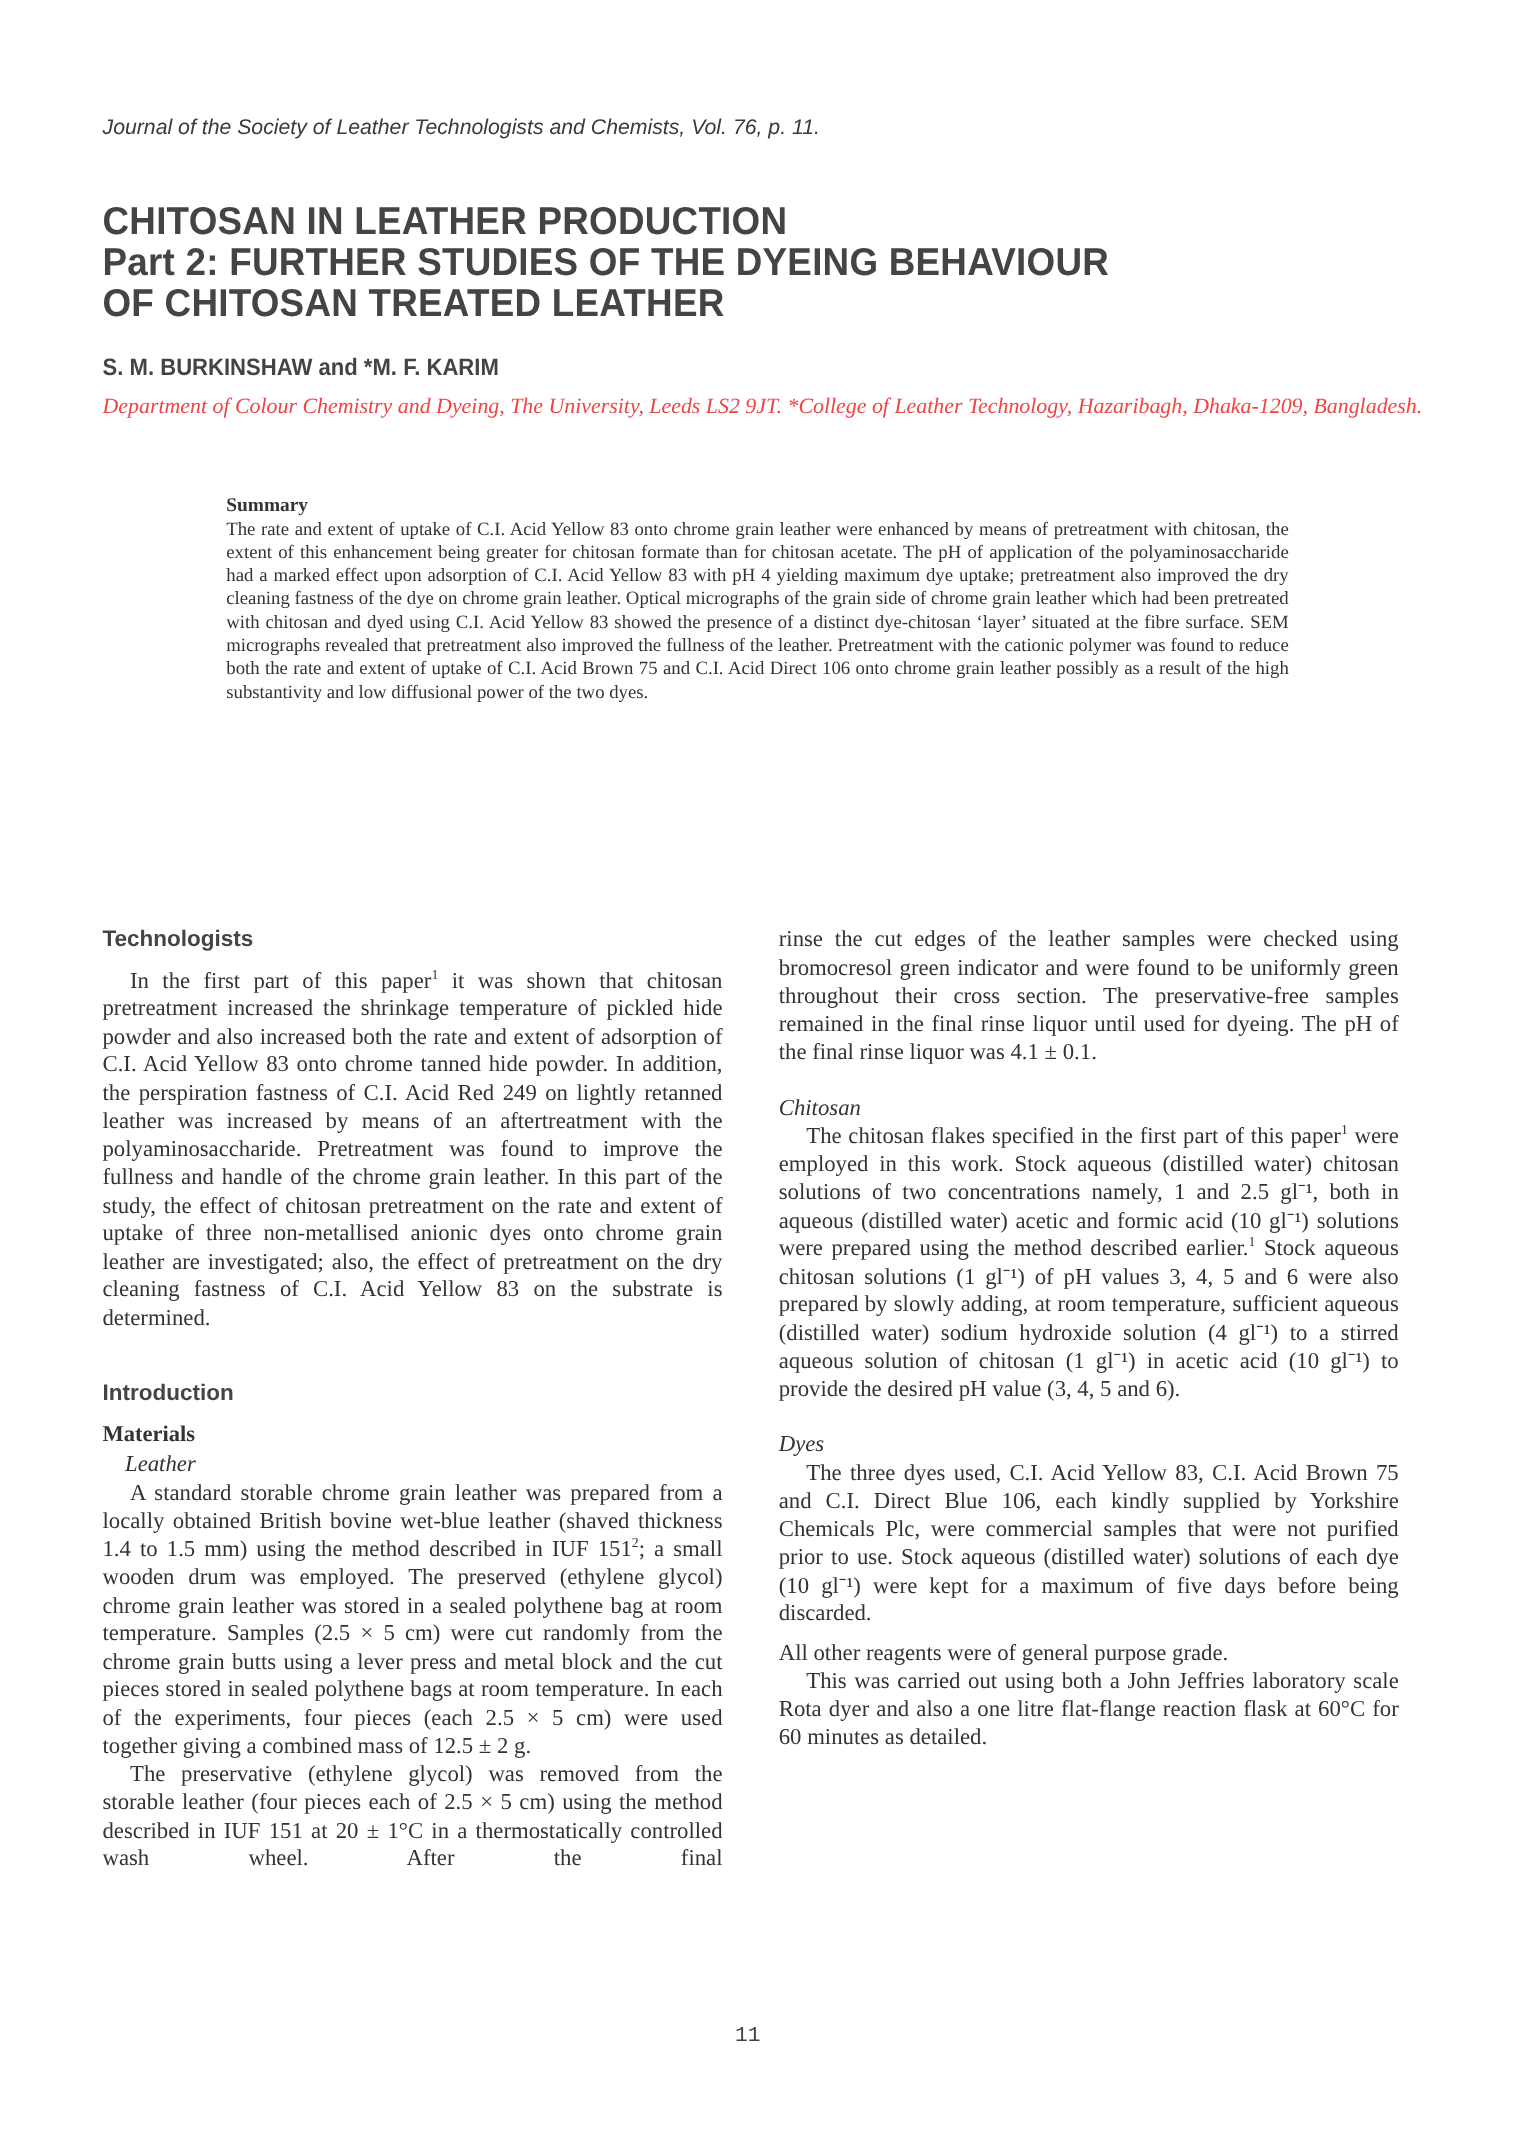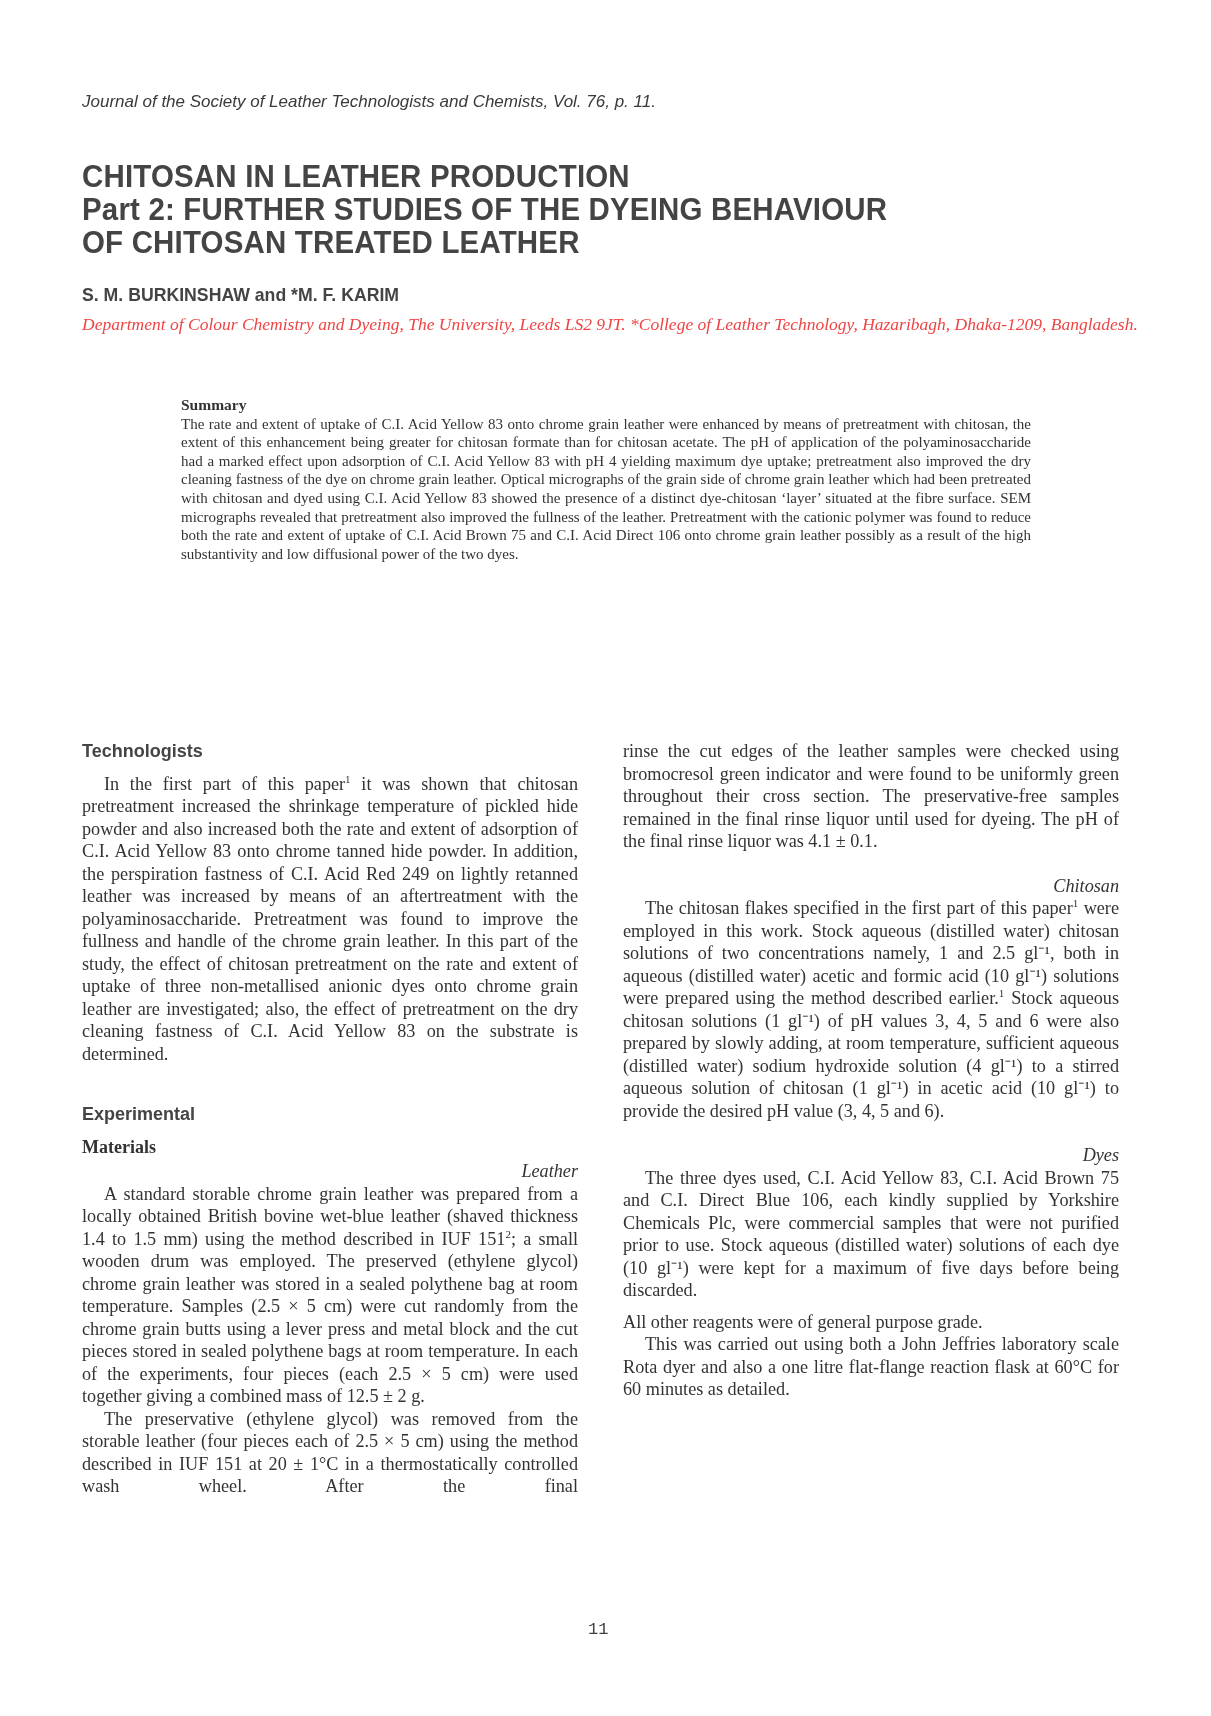--- a/index.html
+++ b/index.html
@@ -9,21 +9,21 @@
   #title div { white-space: nowrap; }
   #authors { position: absolute; left: 82px; top: 284px; font-family: "Liberation Sans", sans-serif; font-weight: bold; font-size: 19px; color: #444; transform: scaleX(0.93); transform-origin: left top; }
   #affiliation { position: absolute; left: 82px; top: 314px; width: 1070px; font-family: "Liberation Serif", serif; font-style: italic; font-size: 17.5px; line-height: 21px; color: #ef4444; }
   #summary { position: absolute; left: 181px; top: 396px; width: 850px; font-family: "Liberation Serif", serif; font-size: 15px; line-height: 18.6px; color: #333; text-align: justify; }
   #summary .head { font-weight: bold; font-size: 15.5px; }
   .col { position: absolute; width: 496px; font-family: "Liberation Serif", serif; font-size: 18.2px; line-height: 22.5px; color: #333; text-align: justify; }
   #colL { left: 82px; top: 740px; }
   #colR { left: 623px; top: 740px; }
   .h2 { font-family: "Liberation Sans", sans-serif; font-weight: bold; font-size: 18px; color: #444; margin: 0 0 10px 0; text-align: left; }
   .h3 { font-family: "Liberation Serif", serif; font-weight: bold; font-size: 18px; margin: 0 0 2px 0; text-align: left; }
-  .h4 { font-style: italic; margin: 0 0 0 18px; text-align: right; }
+  .h4 { font-style: italic; margin: 0 0 0 18px; text-align: left; }
   .p { margin: 0; text-indent: 22px; }
   .p.noind { text-indent: 0; }
   sup { font-size: 11px; line-height: 0; vertical-align: super; }
   #page-number { position: absolute; left: 588px; top: 1620px; font-family: Liberation Mono, monospace; font-size: 17px; color: #404040; }
 </style>
 </head>
 <body>
 
 <div id="journal">Journal of the Society of Leather Technologists and Chemists, Vol. 76, p. 11.</div>
 
@@ -38,21 +38,21 @@
 
 <div id="summary">
   <div class="head">Summary</div>
   <div>The rate and extent of uptake of C.I. Acid Yellow 83 onto chrome grain leather were enhanced by means of pretreatment with chitosan, the extent of this enhancement being greater for chitosan formate than for chitosan acetate. The pH of application of the polyaminosaccharide had a marked effect upon adsorption of C.I. Acid Yellow 83 with pH 4 yielding maximum dye uptake; pretreatment also improved the dry cleaning fastness of the dye on chrome grain leather. Optical micrographs of the grain side of chrome grain leather which had been pretreated with chitosan and dyed using C.I. Acid Yellow 83 showed the presence of a distinct dye-chitosan ‘layer’ situated at the fibre surface. SEM micrographs revealed that pretreatment also improved the fullness of the leather. Pretreatment with the cationic polymer was found to reduce both the rate and extent of uptake of C.I. Acid Brown 75 and C.I. Acid Direct 106 onto chrome grain leather possibly as a result of the high substantivity and low diffusional power of the two dyes.</div>
 </div>
 
 <div id="colL" class="col">
   <div class="h2">Technologists</div>
   <p class="p"><span>In the first part of this paper</span><sup>1</sup><span> it was shown that chitosan pretreatment increased the shrinkage temperature of pickled hide powder and also increased both the rate and extent of adsorption of C.I. Acid Yellow 83 onto chrome tanned hide powder. In addition, the perspiration fastness of C.I. Acid Red 249 on lightly retanned leather was increased by means of an aftertreatment with the polyaminosaccharide. Pretreatment was found to improve the fullness and handle of the chrome grain leather. In this part of the study, the effect of chitosan pretreatment on the rate and extent of uptake of three non-metallised anionic dyes onto chrome grain leather are investigated; also, the effect of pretreatment on the dry cleaning fastness of C.I. Acid Yellow 83 on the substrate is determined.</span></p>
 
-  <div class="h2" style="margin-top:38px;">Experimental</div>
+  <div class="h2" style="margin-top:38px;">Introduction</div>
   <div class="h3">Materials</div>
   <div class="h4">Leather</div>
   <p class="p"><span>A standard storable chrome grain leather was prepared from a locally obtained British bovine wet-blue leather (shaved thickness 1.4 to 1.5 mm) using the method described in IUF 151</span><sup>2</sup><span>; a small wooden drum was employed. The preserved (ethylene glycol) chrome grain leather was stored in a sealed polythene bag at room temperature. Samples (2.5 × 5 cm) were cut randomly from the chrome grain butts using a lever press and metal block and the cut pieces stored in sealed polythene bags at room temperature. In each of the experiments, four pieces (each 2.5 × 5 cm) were used together giving a combined mass of 12.5 ± 2 g.</span></p>
   <p class="p" style="height: auto; overflow: hidden; text-align-last: justify;">The preservative (ethylene glycol) was removed from the storable leather (four pieces each of 2.5 × 5 cm) using the method described in IUF 151 at 20 ± 1°C in a thermostatically controlled wash wheel. After the final</p>
 </div>
 
 <div id="colR" class="col">
   <p class="p noind">rinse the cut edges of the leather samples were checked using bromocresol green indicator and were found to be uniformly green throughout their cross section. The preservative-free samples remained in the final rinse liquor until used for dyeing. The pH of the final rinse liquor was 4.1 ± 0.1.</p>
 
   <div class="h4" style="margin-top:22px;margin-left:0;">Chitosan</div>

